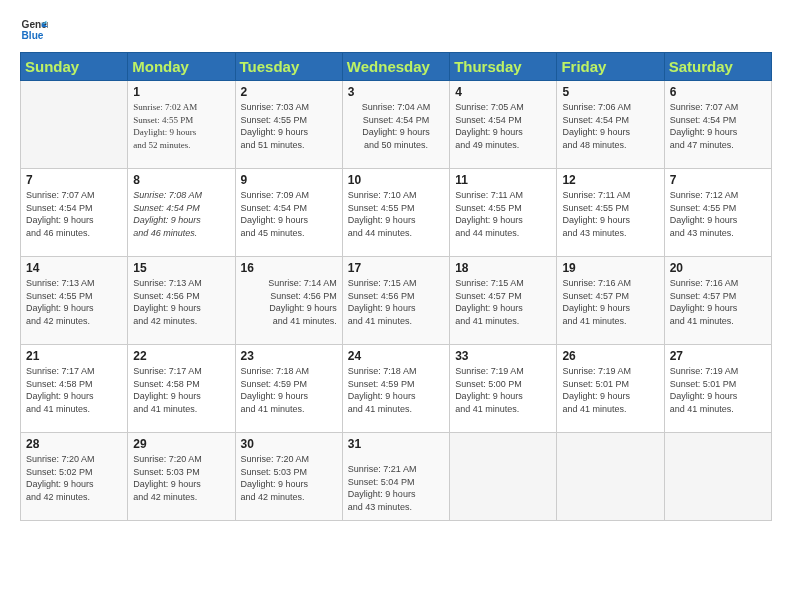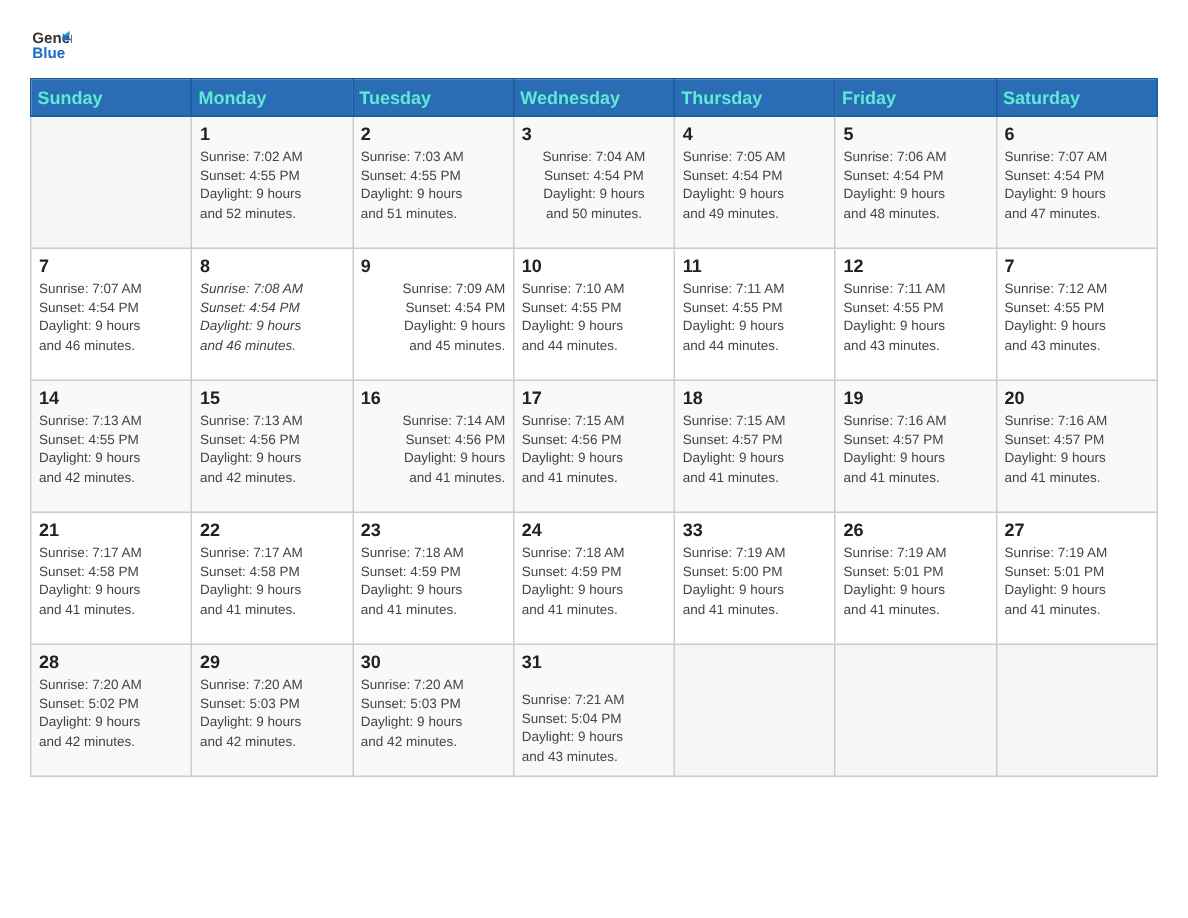--- a/index.html
+++ b/index.html
@@ -45,22 +45,22 @@
       font-size: 14px;
       color: #555;
     }
     .cal-table {
       width: 100%;
       border-collapse: collapse;
       table-layout: fixed;
     }
     .cal-header th {
       background: #2a6db5;
-      color: #5eead4;
-      font-size: 12px;
+      color: #bef264;
+      font-size: 15px;
       font-weight: bold;
       padding: 5px 4px;
       border: 1px solid #1a5a9a;
       text-align: left;
       margin-left: 17px;
     }
     .cal-table td {
       border: 1px solid #ccc;
       vertical-align: top;
       padding: 4px 5px;
@@ -121,21 +121,21 @@
           <th>Thursday</th>
           <th>Friday</th>
           <th>Saturday</th>
         </tr>
     </thead>
     <tbody id="cal-body">
     <tr>
           <td class="empty-cell"></td>
           <td>
             <span class="day-num">1</span>
-            <div class="day-info" style="white-space: pre-line;">Sunrise: 7:02 AM
+            <div class="day-info" style="white-space: pre-line; font-family: Liberation Serif, serif;">Sunrise: 7:02 AM
 Sunset: 4:55 PM
 Daylight: 9 hours
 and 52 minutes.</div>
           </td>
           <td>
             <span class="day-num">2</span>
             <div class="day-info" style="white-space: pre-line;">Sunrise: 7:03 AM
 Sunset: 4:55 PM
 Daylight: 9 hours
 and 51 minutes.</div>
@@ -179,21 +179,21 @@
           </td>
           <td>
             <span class="day-num">8</span>
             <div class="day-info" style="white-space: pre-line; font-style: italic;">Sunrise: 7:08 AM
 Sunset: 4:54 PM
 Daylight: 9 hours
 and 46 minutes.</div>
           </td>
           <td>
             <span class="day-num">9</span>
-            <div class="day-info" style="white-space: pre-line; text-align: right;">Sunrise: 7:09 AM
+            <div class="day-info" style="white-space: pre-line;">Sunrise: 7:09 AM
 Sunset: 4:54 PM
 Daylight: 9 hours
 and 45 minutes.</div>
           </td>
           <td>
             <span class="day-num">10</span>
             <div class="day-info" style="white-space: pre-line;">Sunrise: 7:10 AM
 Sunset: 4:55 PM
 Daylight: 9 hours
 and 44 minutes.</div>

